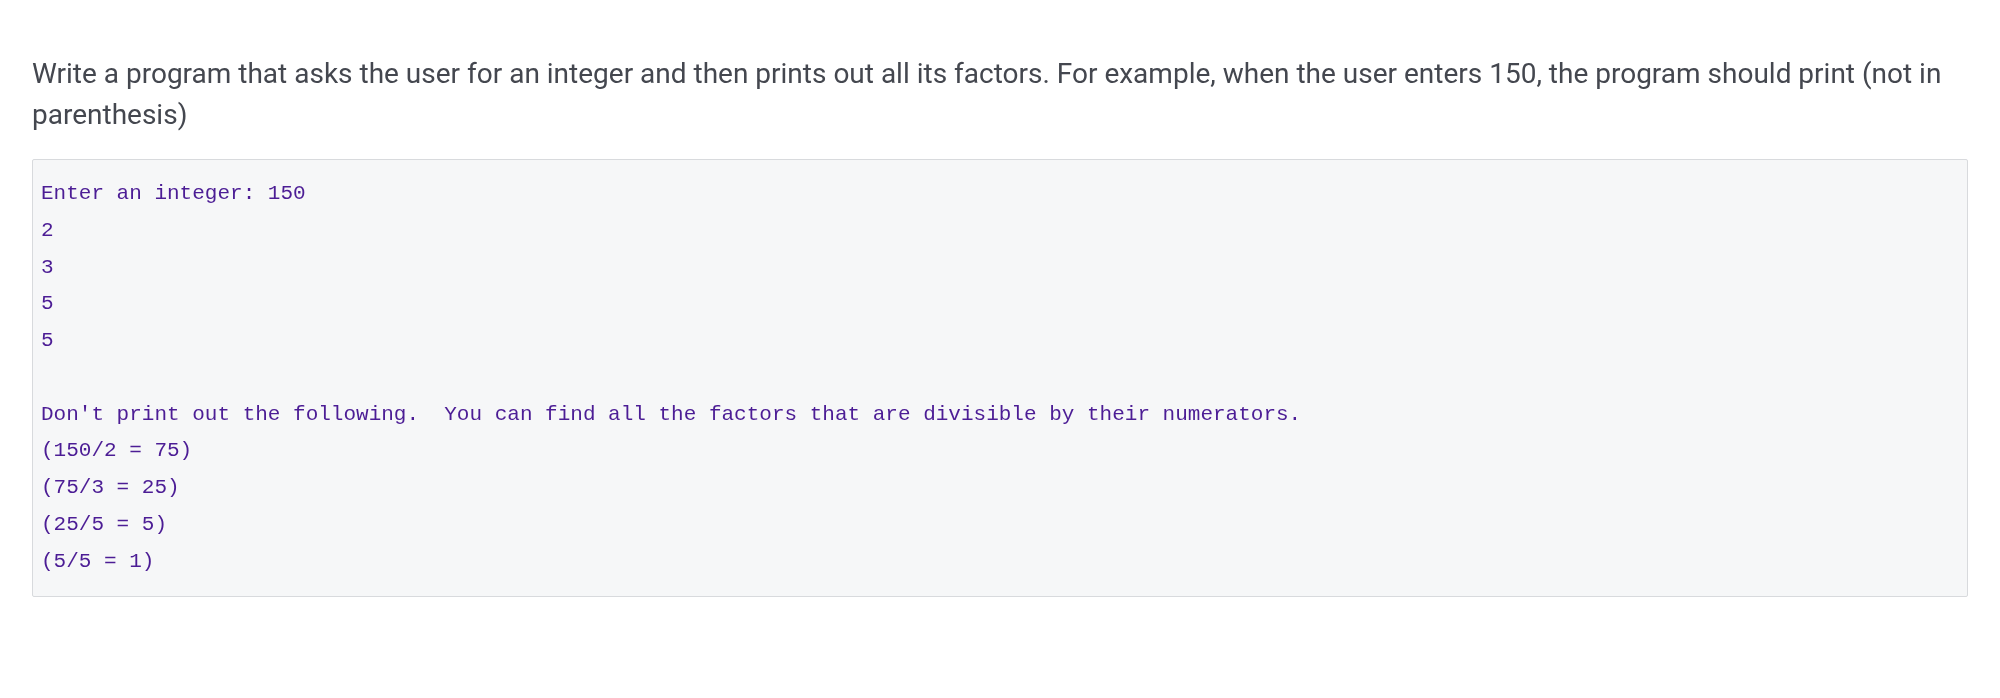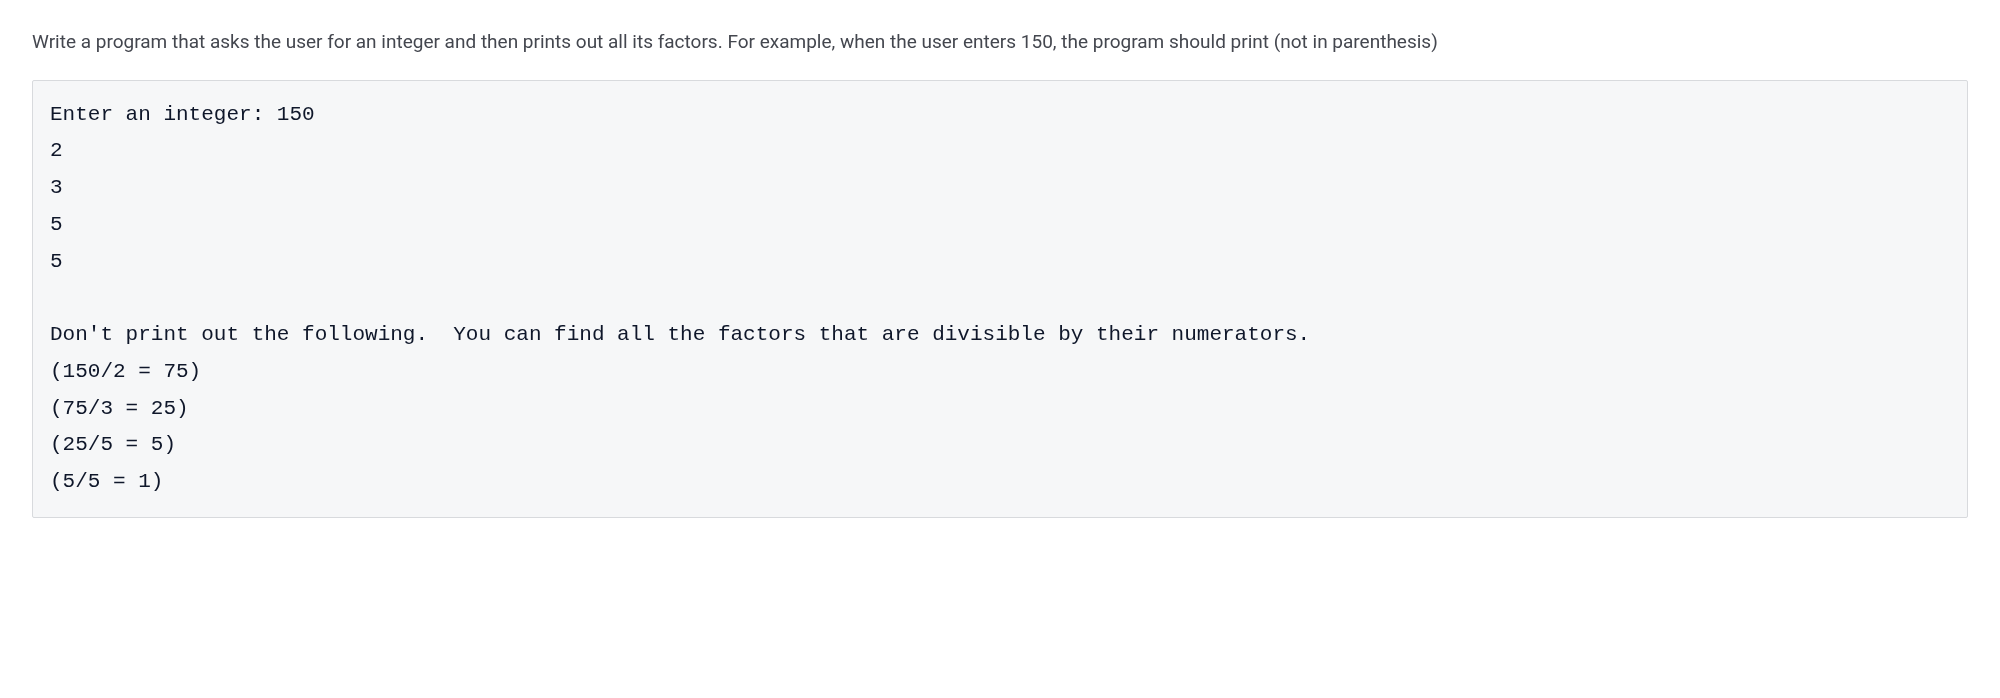--- a/index.html
+++ b/index.html
@@ -7,34 +7,35 @@
     padding: 0;
     box-sizing: border-box;
   }
   body {
     font-family: -apple-system, BlinkMacSystemFont, "Segoe UI", Roboto, "Helvetica Neue", Arial, sans-serif;
     background: #ffffff;
     padding: 28px 32px;
     color: #3d4250;
   }
   .prompt-text {
-    font-size: 19px;
+    font-size: 28px;
     line-height: 1.45;
     color: #44474f;
     font-weight: 400;
     margin-bottom: 24px;
+    margin-top: 26px;
   }
   .code-block {
     border: 1px solid #d8dadd;
     background: #f6f7f8;
-    padding: 16px 17px;
+    padding: 16px 8px;
     font-family: "Courier New", Courier, monospace;
     font-size: 21px;
     line-height: 1.75;
-    color: #0f172a;
+    color: #4c1d95;
     white-space: pre-wrap;
     border-radius: 2px;
   }
 </style>
 </head>
 <body>
 
 <div class="prompt-text">Write a program that asks the user for an integer and then prints out all its factors. For example, when the user enters 150, the program should print (not in parenthesis)</div>
 
 <pre class="code-block">Enter an integer: 150

